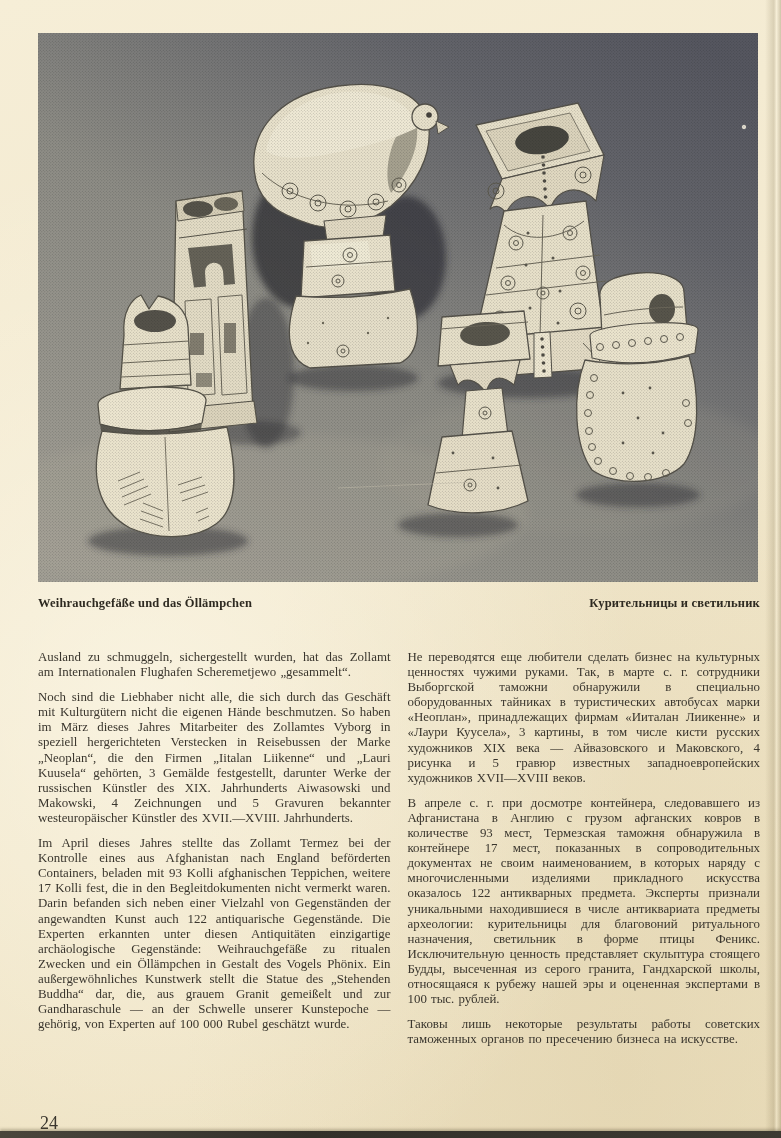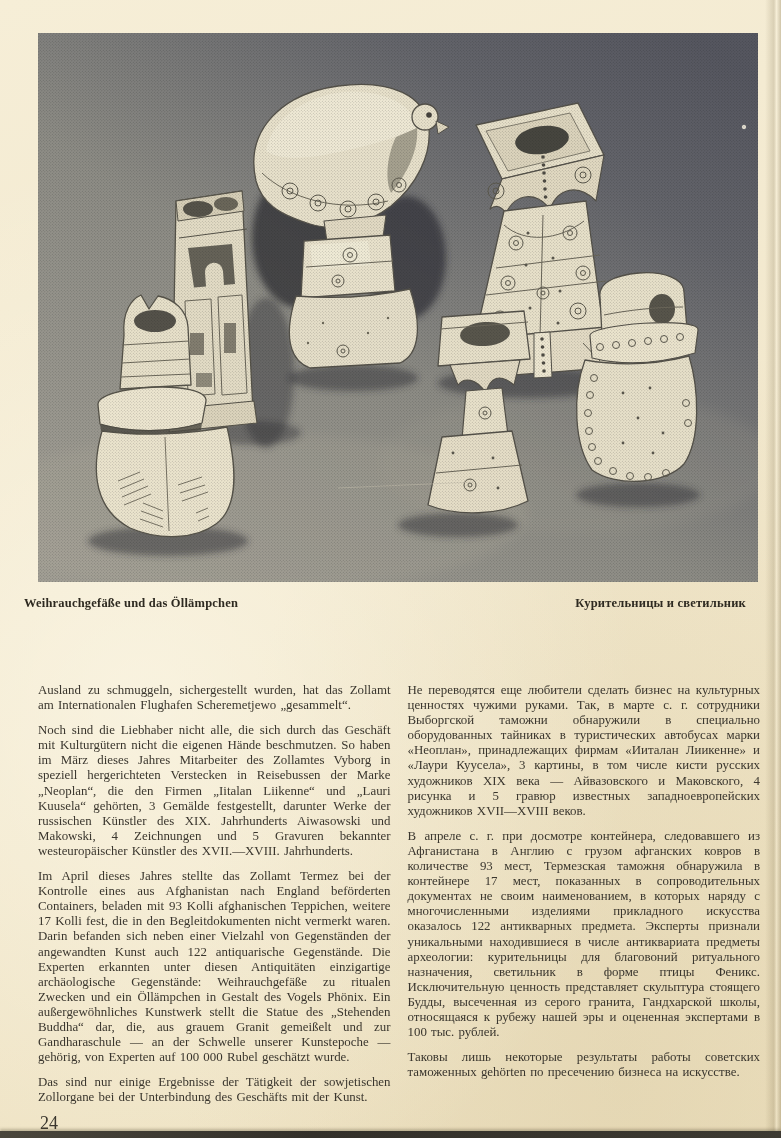--- a/index.html
+++ b/index.html
@@ -8,26 +8,26 @@
     font-family:"Liberation Serif","DejaVu Serif",serif;
     background:
       radial-gradient(ellipse at 18% 62%, rgba(255,252,240,0.55), rgba(255,252,240,0) 55%),
       radial-gradient(ellipse at 80% 95%, rgba(214,199,160,0.35), rgba(214,199,160,0) 50%),
       linear-gradient(163deg,#f6eed7 0%, var(--paper,#f2e8cd) 45%, #ecdfbd 100%);
     color:var(--ink,#3a362e);
   }
   .photo{position:absolute;left:38px;top:33px;width:720px;height:549px;margin:0;}
   .photo svg{display:block;}
   .captions{
-    position:absolute;left:24px;top:596px;width:722px;
+    position:absolute;left:38px;top:596px;width:722px;
     display:flex;justify-content:space-between;align-items:baseline;
     font-weight:bold;font-size:12.5px;letter-spacing:0.2px;color:var(--caption-ink,#2e2a21);
   }
   .columns{
-    position:absolute;left:38px;top:683px;width:722px;
+    position:absolute;left:38px;top:650px;width:722px;
     display:flex;gap:17px;
   }
   .col{flex:1;text-align:justify;font-size:12.9px;line-height:15.1px;word-spacing:1px;}
   .col p{margin:0 0 10px 0;}
   .page-number{position:absolute;left:40px;top:1113px;font-size:18px;color:var(--ink,#3a362e);}
   .edge-right{
     position:absolute;right:0;top:0;width:16px;height:100%;pointer-events:none;
     background:linear-gradient(to right, rgba(110,95,60,0) 0%, rgba(110,95,60,0.20) 55%, rgba(250,244,226,0.25) 72%, rgba(110,95,60,0.28) 100%);
   }
   .scan-edge{
@@ -280,26 +280,25 @@
   <div class="captions">
     <span>Weihrauchgefäße und das Öllämpchen</span>
     <span>Курительницы и светильник</span>
   </div>
 
   <section class="columns">
     <div class="col" lang="de">
       <p>Ausland zu schmuggeln, sichergestellt wurden, hat das Zollamt am Internationalen Flughafen Scheremetjewo „gesammelt“.</p>
       <p>Noch sind die Liebhaber nicht alle, die sich durch das Geschäft mit Kulturgütern nicht die eigenen Hände beschmutzen. So haben im März dieses Jahres Mitarbeiter des Zollamtes Vyborg in speziell hergerichteten Verstecken in Reisebussen der Marke „Neoplan“, die den Firmen „Iitalan Liikenne“ und „Lauri Kuusela“ gehörten, 3 Gemälde festgestellt, darunter Werke der russischen Künstler des XIX. Jahrhunderts Aiwasowski und Makowski, 4 Zeichnungen und 5 Gravuren bekannter westeuropäischer Künstler des XVII.—XVIII. Jahrhunderts.</p>
       <p>Im April dieses Jahres stellte das Zollamt Termez bei der Kontrolle eines aus Afghanistan nach England beförderten Containers, beladen mit 93 Kolli afghanischen Teppichen, weitere 17 Kolli fest, die in den Begleitdokumenten nicht vermerkt waren. Darin befanden sich neben einer Vielzahl von Gegenständen der angewandten Kunst auch 122 antiquarische Gegenstände. Die Experten erkannten unter diesen Antiquitäten einzigartige archäologische Gegenstände: Weihrauchgefäße zu ritualen Zwecken und ein Öllämpchen in Gestalt des Vogels Phönix. Ein außergewöhnliches Kunstwerk stellt die Statue des „Stehenden Buddha“ dar, die, aus grauem Granit gemeißelt und zur Gandharaschule — an der Schwelle unserer Kunstepoche — gehörig, von Experten auf 100 000 Rubel geschätzt wurde.</p>
-      <p>Das sind nur einige Ergebnisse der Tätigkeit der sowjetischen Zollorgane bei der Unterbindung des Geschäfts mit der Kunst.</p>
     </div>
     <div class="col" lang="ru">
       <p>Не переводятся еще любители сделать бизнес на культурных ценностях чужими руками. Так, в марте с. г. сотрудники Выборгской таможни обнаружили в специально оборудованных тайниках в туристических автобусах марки «Неоплан», принадлежащих фирмам «Ииталан Лиикенне» и «Лаури Куусела», 3 картины, в том числе кисти русских художников XIX века — Айвазовского и Маковского, 4 рисунка и 5 гравюр известных западноевропейских художников XVII—XVIII веков.</p>
       <p>В апреле с. г. при досмотре контейнера, следовавшего из Афганистана в Англию с грузом афганских ковров в количестве 93 мест, Термезская таможня обнаружила в контейнере 17 мест, показанных в сопроводительных документах не своим наименованием, в которых наряду с многочисленными изделиями прикладного искусства оказалось 122 антикварных предмета. Эксперты признали уникальными находившиеся в числе антиквариата предметы археологии: курительницы для благовоний ритуального назначения, светильник в форме птицы Феникс. Исключительную ценность представляет скульптура стоящего Будды, высеченная из серого гранита, Гандхарской школы, относящаяся к рубежу нашей эры и оцененная экспертами в 100 тыс. рублей.</p>
-      <p>Таковы лишь некоторые результаты работы советских таможенных gehörten по пресечению бизнеса на искусстве.</p>
+      <p>Таковы лишь некоторые результаты работы советских таможенных органов по пресечению бизнеса на искусстве.</p>
     </div>
   </section>
 
   <span class="page-number">24</span>
 
   <div class="edge-right"></div>
   <div class="scan-edge"></div>
 </div>
 
 </body></html>

